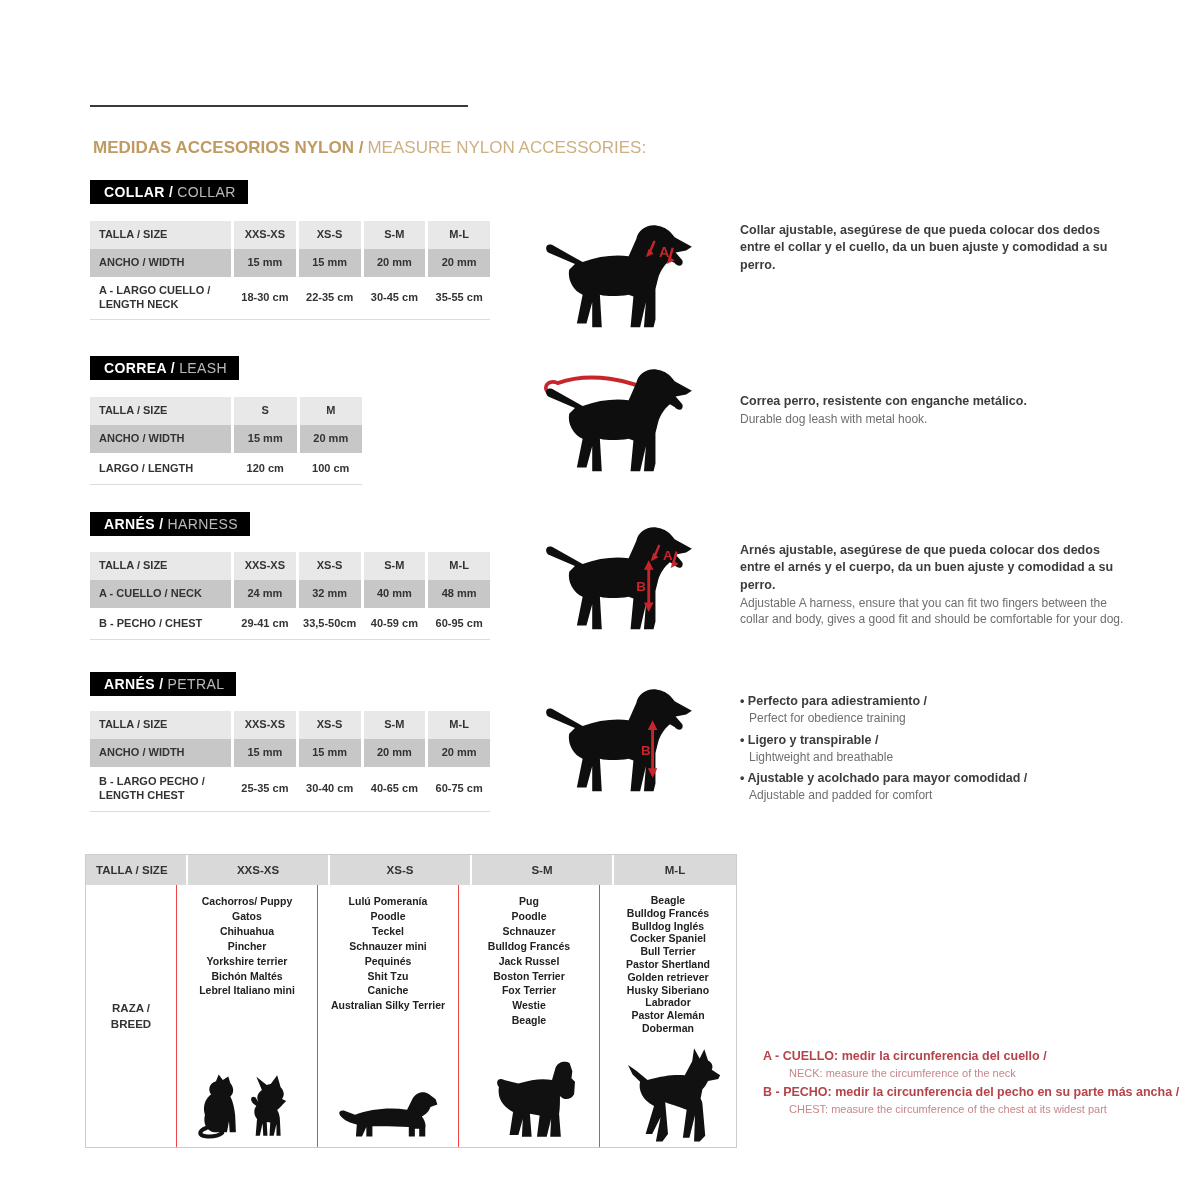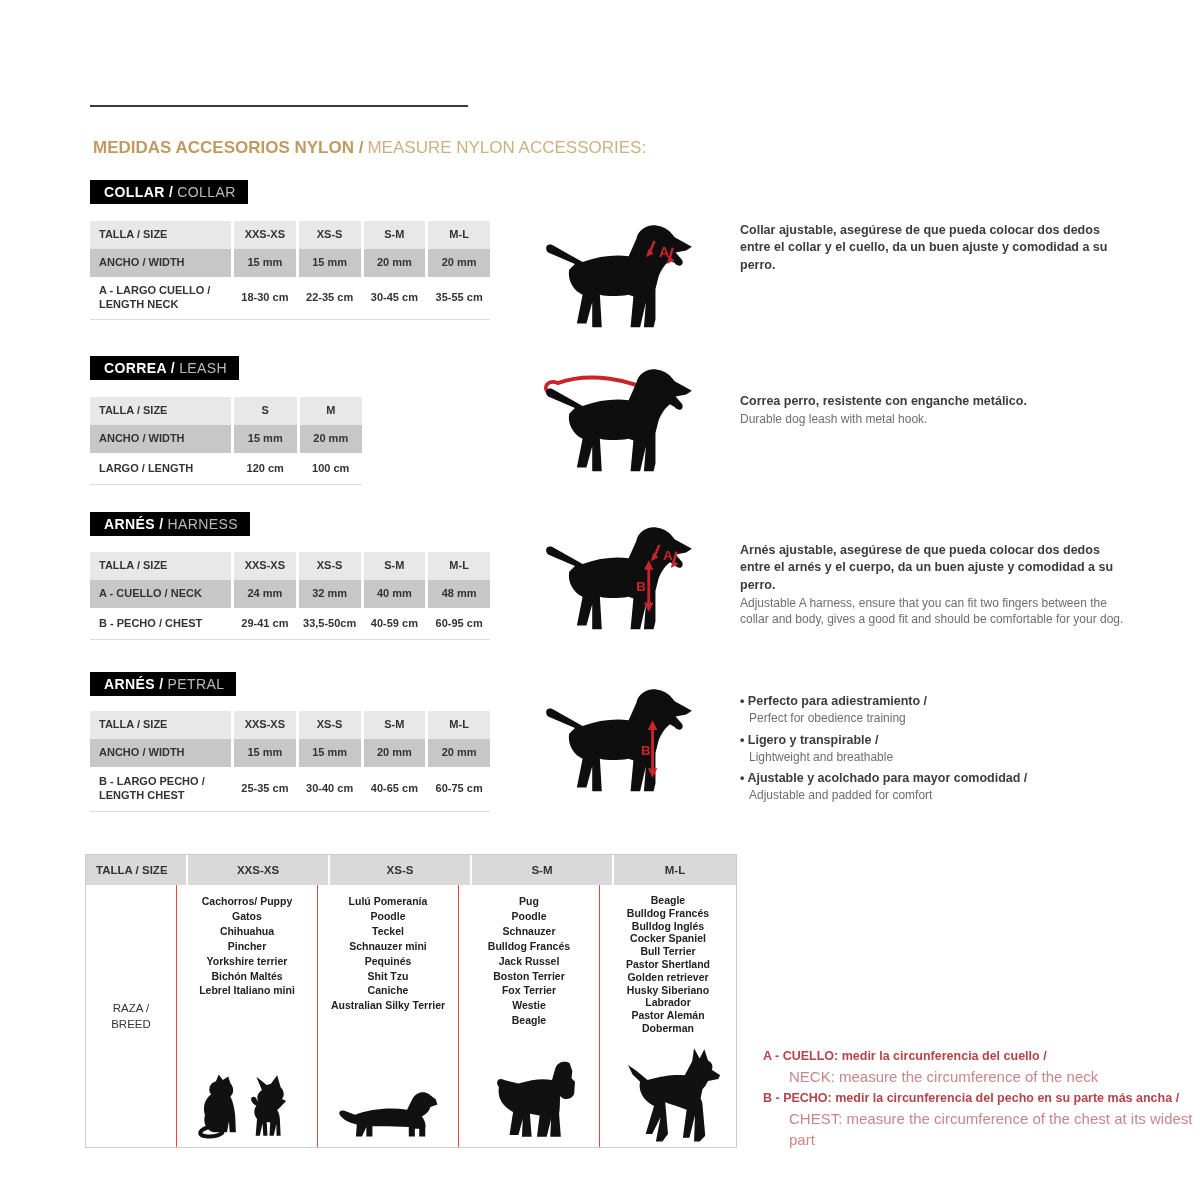--- a/index.html
+++ b/index.html
@@ -43,29 +43,29 @@
   .breed-table{border:1px solid #ccc;}
   .bt-header{display:flex;background:#d9d9d9;height:30px;}
   .bt-hcell{display:flex;align-items:center;justify-content:center;font-size:11.5px;font-weight:bold;
             color:#333;border-right:2px solid #fff;}
   .bt-hcell:last-child{border-right:none;}
   .bt-hcell.lbl{justify-content:flex-start;padding-left:10px;}
   .bt-body{display:flex;height:262px;}
   .bt-cell{position:relative;border-right:1px solid #ef4444;background:#fff;}
   .bt-cell:last-child{border-right:none;}
   .bt-cell.lbl{display:flex;align-items:center;justify-content:center;
-               font-size:11.5px;font-weight:normal;color:#333;text-align:center;line-height:1.4;}
+               font-size:11.5px;font-weight:bold;color:#333;text-align:center;line-height:1.4;}
   .breed-list{padding-top:9px;text-align:center;font-size:10.5px;font-weight:bold;color:#222;}
   .breed-list .breed-line{line-height:1.42;}
   .bt-cell.tight .breed-list .breed-line{line-height:1.22;}
   .sil{position:absolute;bottom:5px;left:50%;transform:translateX(-50%);display:flex;align-items:flex-end;gap:8px;}
 
   
   .note-es{font-size:12.5px;font-weight:bold;color:#b5444a;line-height:1.5;}
-  .note-en{font-size:15px;color:#c8868a;line-height:1.4;margin-left:26px;margin-bottom:2px;}
+  .note-en{font-size:11px;color:#c8868a;line-height:1.4;margin-left:26px;margin-bottom:2px;}
 
   .w0{width:0;height:0;position:absolute;}
 </style>
 </head>
 <body>
 
 <svg class="w0" aria-hidden="true">
   <defs>
     <g id="sil-dog" fill="#0e0e0e">
       <path d="M10,36 C6,32 8,26 14,28 L46,46 C62,40 80,38 94,40 L102,22 C104,12 114,6 124,8

